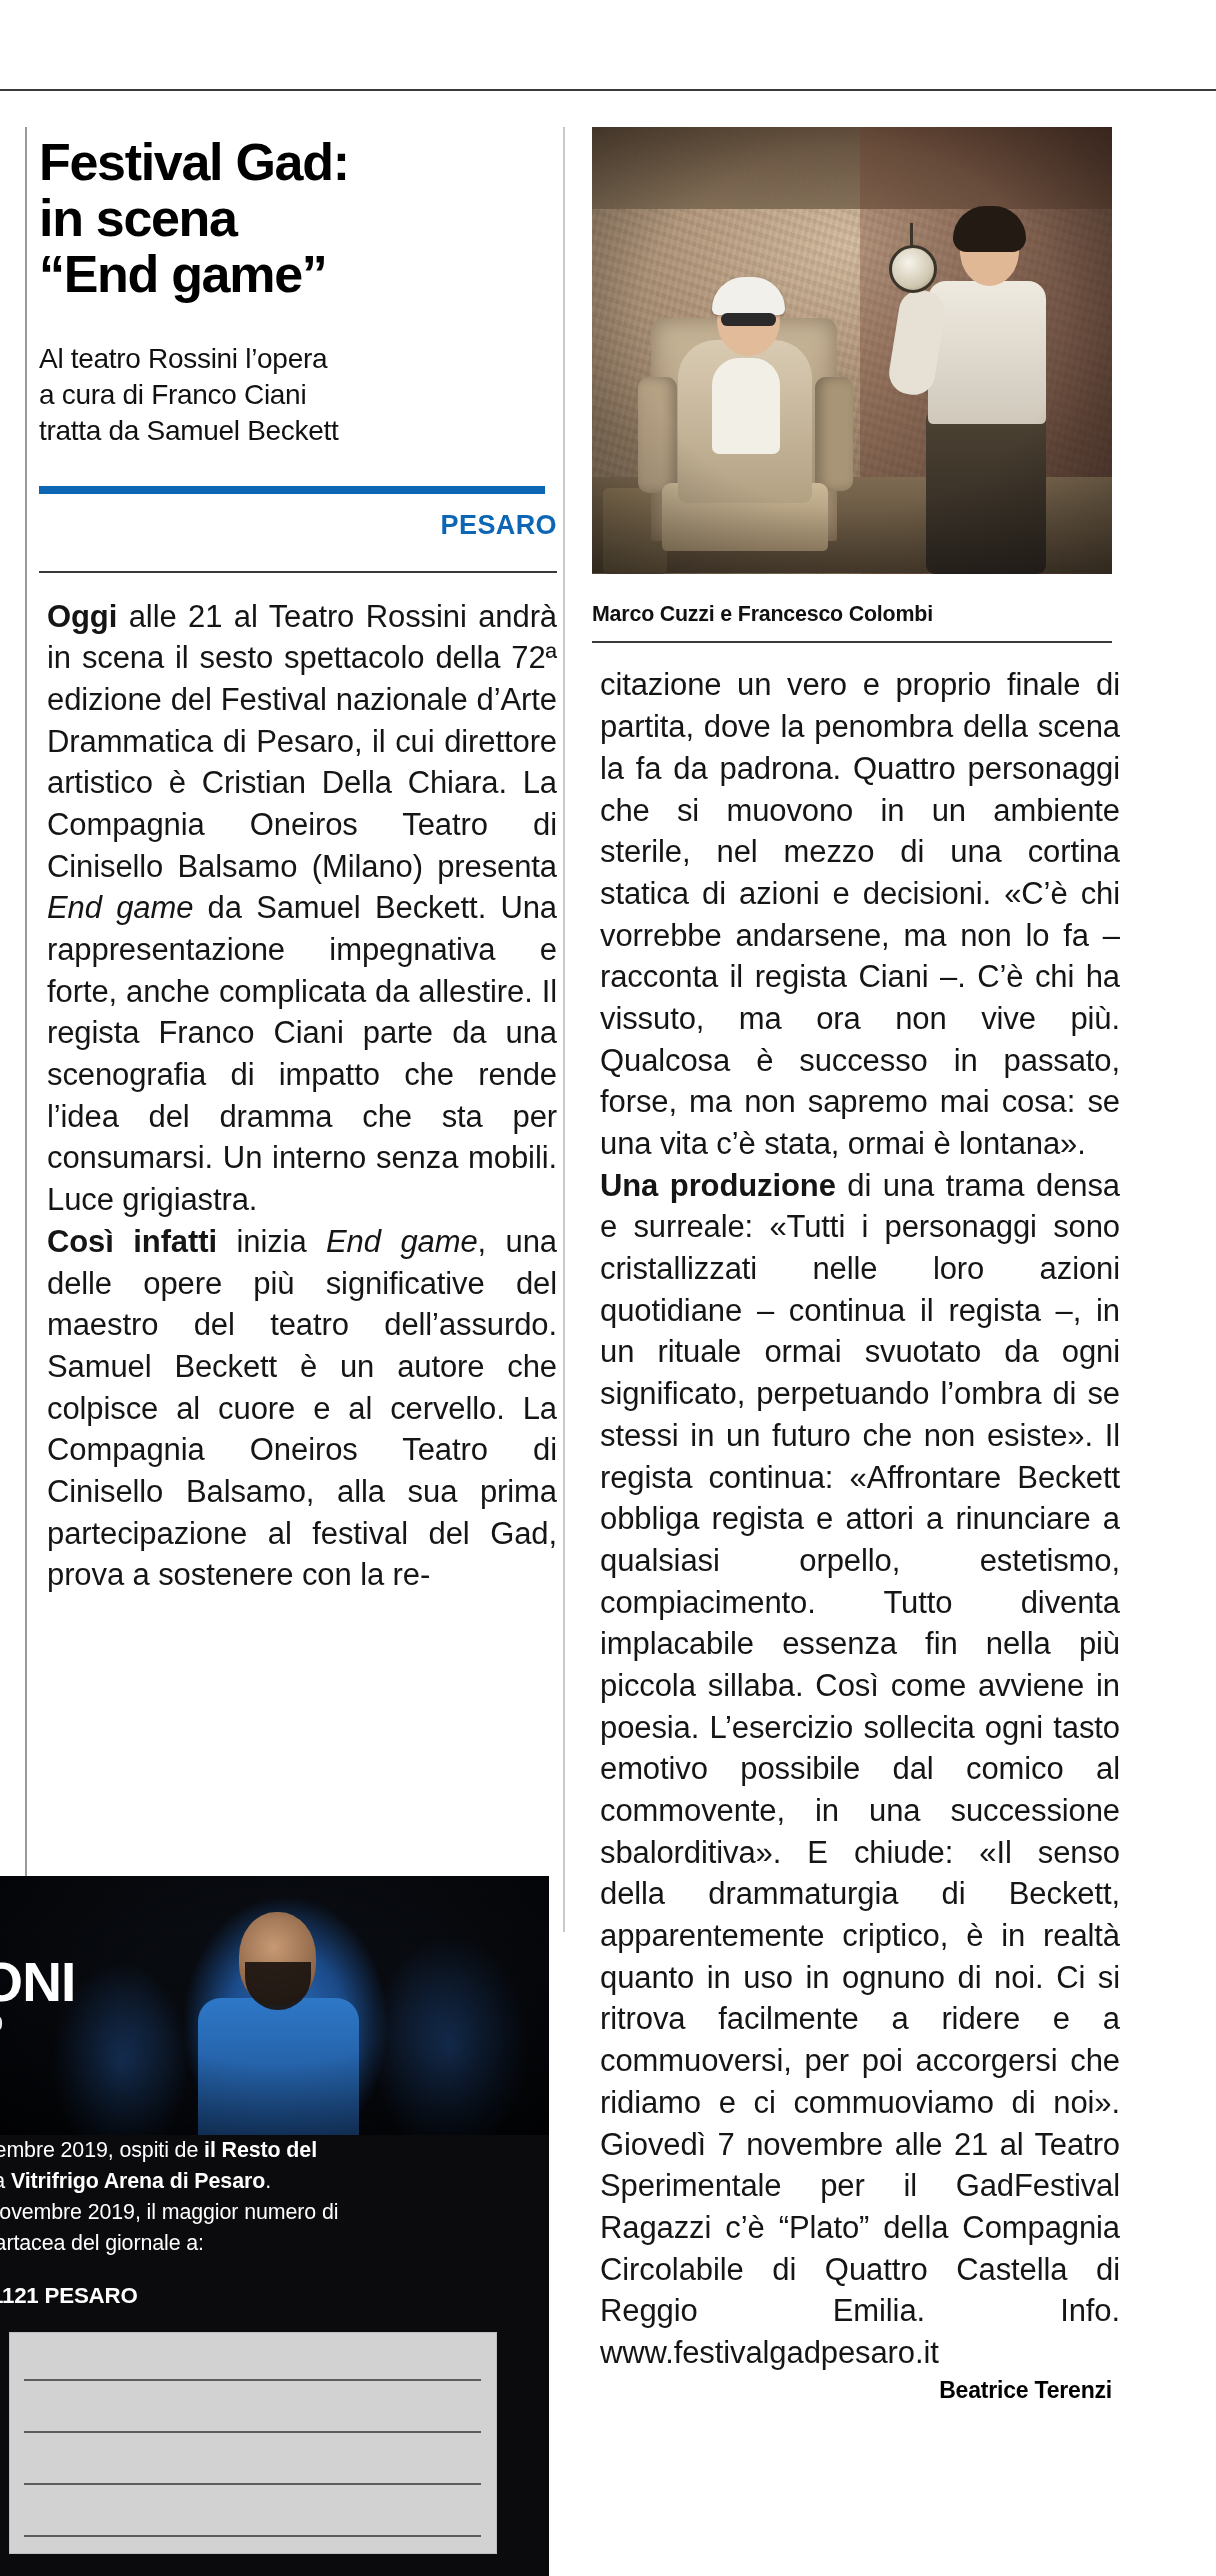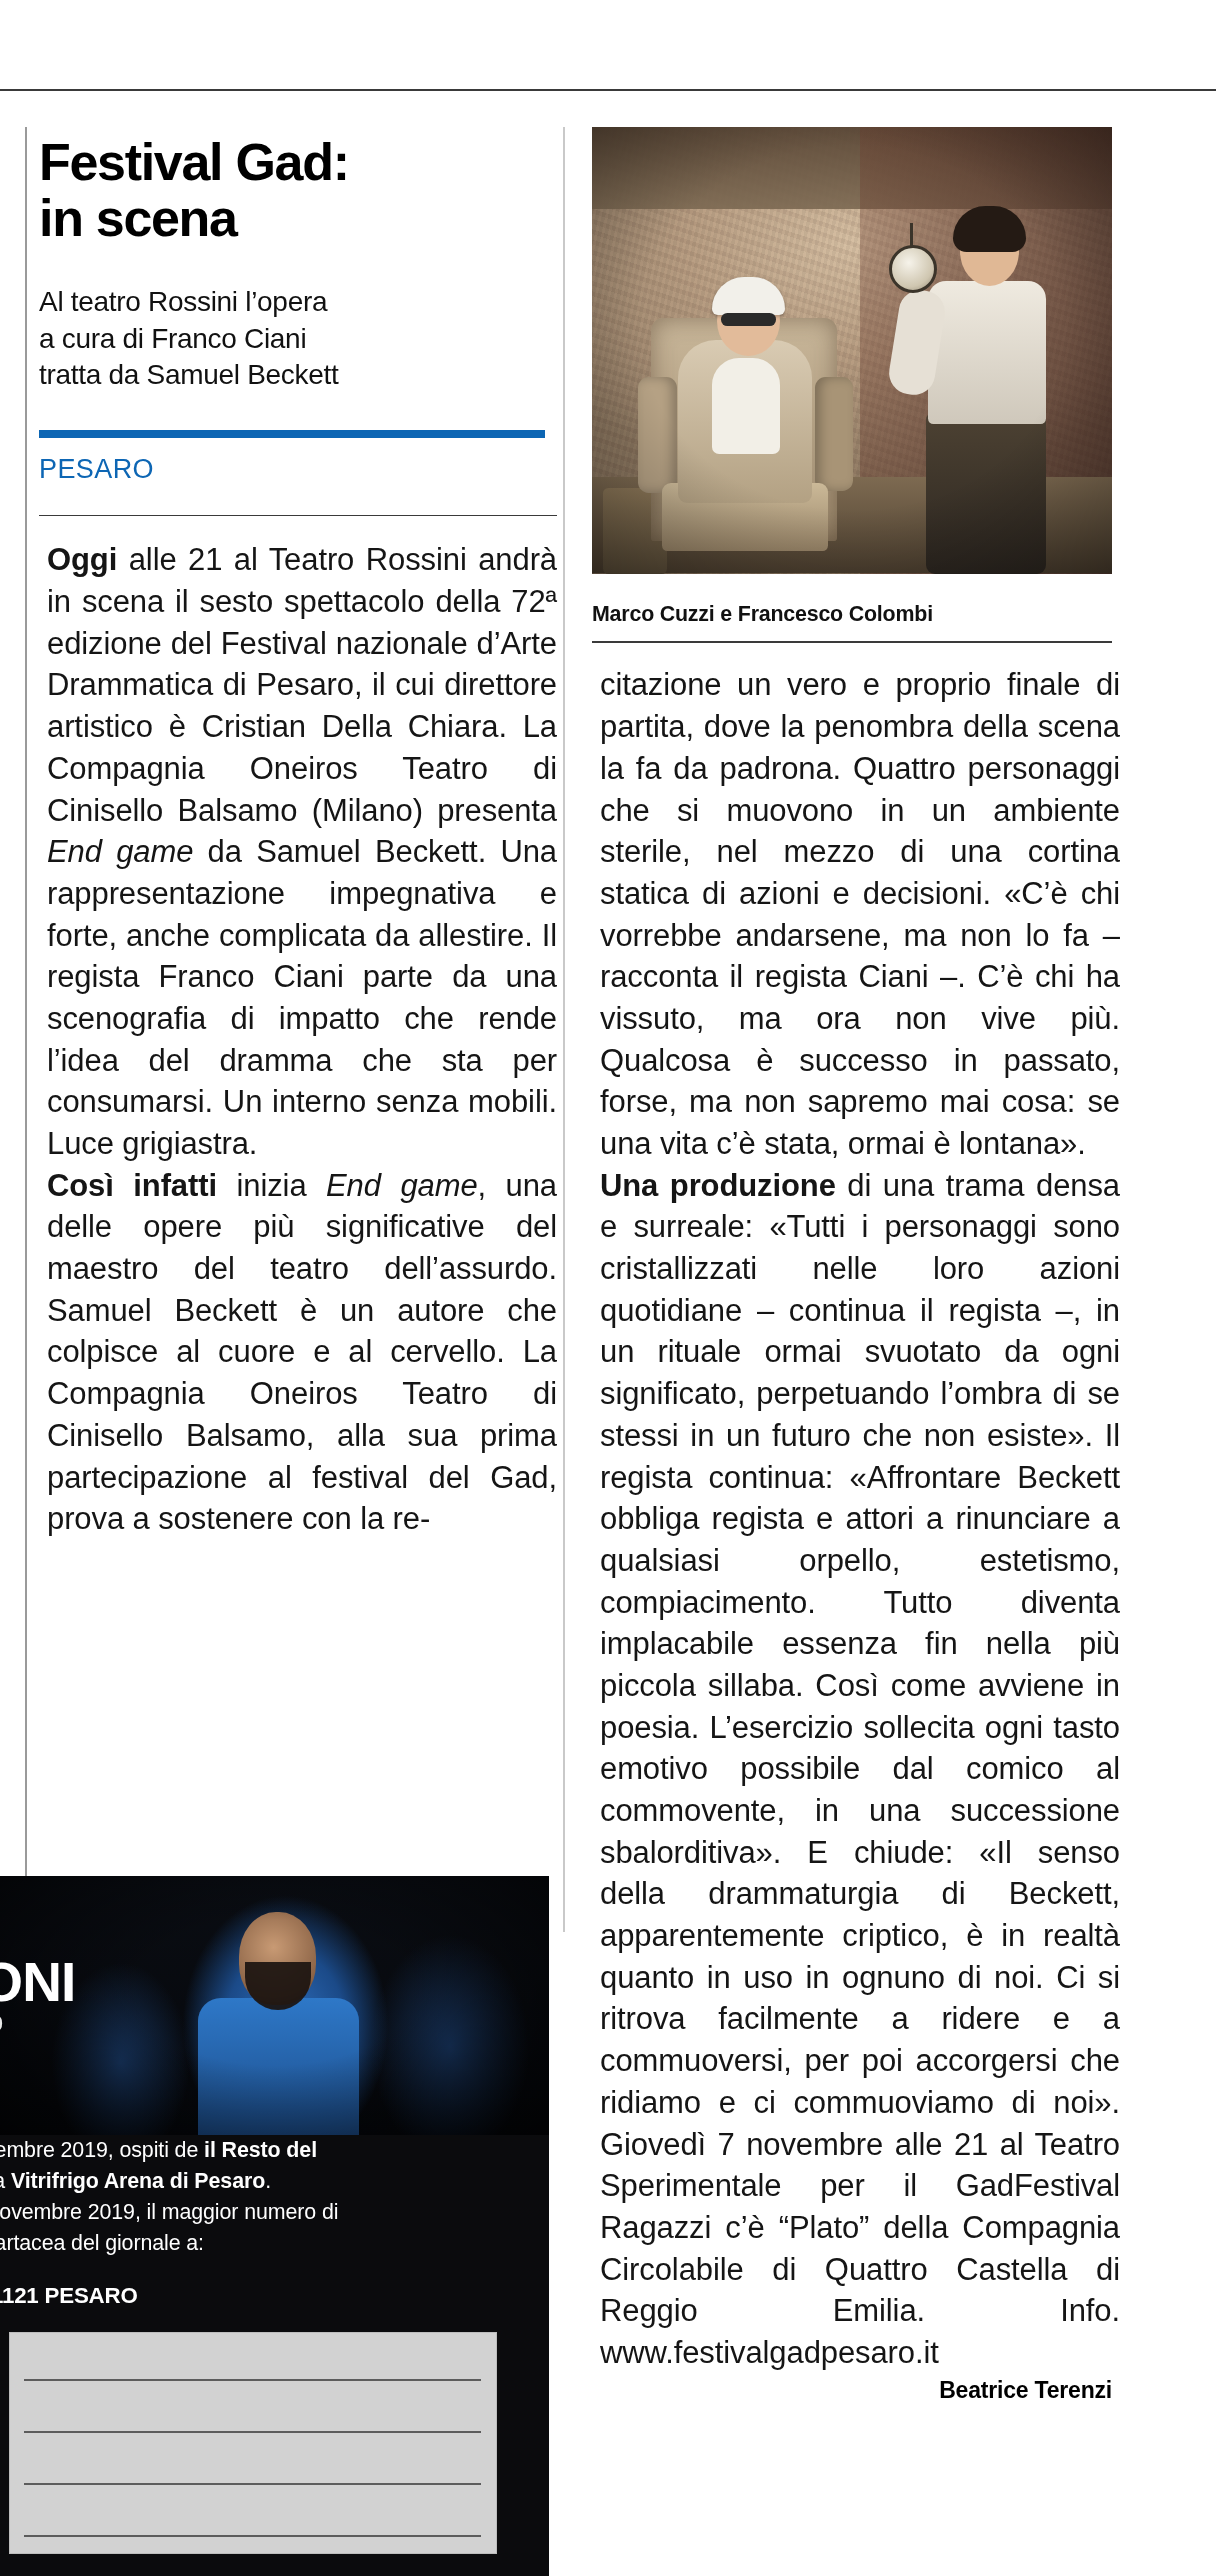--- a/index.html
+++ b/index.html
@@ -78,23 +78,24 @@
 
   .kicker-rule {
     margin-top: 36px;
     width: 506px;
     height: 8px;
     background: #0d66b4;
   }
   .kicker {
     margin-top: 16px;
     font-size: 27px;
-    font-weight: 400;
+    font-weight: 700;
     letter-spacing: 0.4px;
     color: #0d66b4;
+    text-align: right;
   }
 
   .body-sep {
     margin-top: 30px;
     width: 518px;
     height: 1.8px;
     background: #3a3a3a;
   }
 
   .bodytext {
@@ -400,20 +401,21 @@
 <div class="page">
 
   <div class="col-left-rule"></div>
   <div class="gutter-rule"></div>
 
   <div class="col-left">
 
     <h1 class="headline">
       <span class="hl-line">Festival Gad:</span>
       <span class="hl-line">in scena</span>
+      <span class="hl-line">“End game”</span>
     </h1>
 
     <div class="subhead">
       <span class="sh-line">Al teatro Rossini l’opera</span>
       <span class="sh-line">a cura di Franco Ciani</span>
       <span class="sh-line">tratta da Samuel Beckett</span>
     </div>
 
     <div class="kicker-rule"></div>
     <div class="kicker">PESARO</div>

